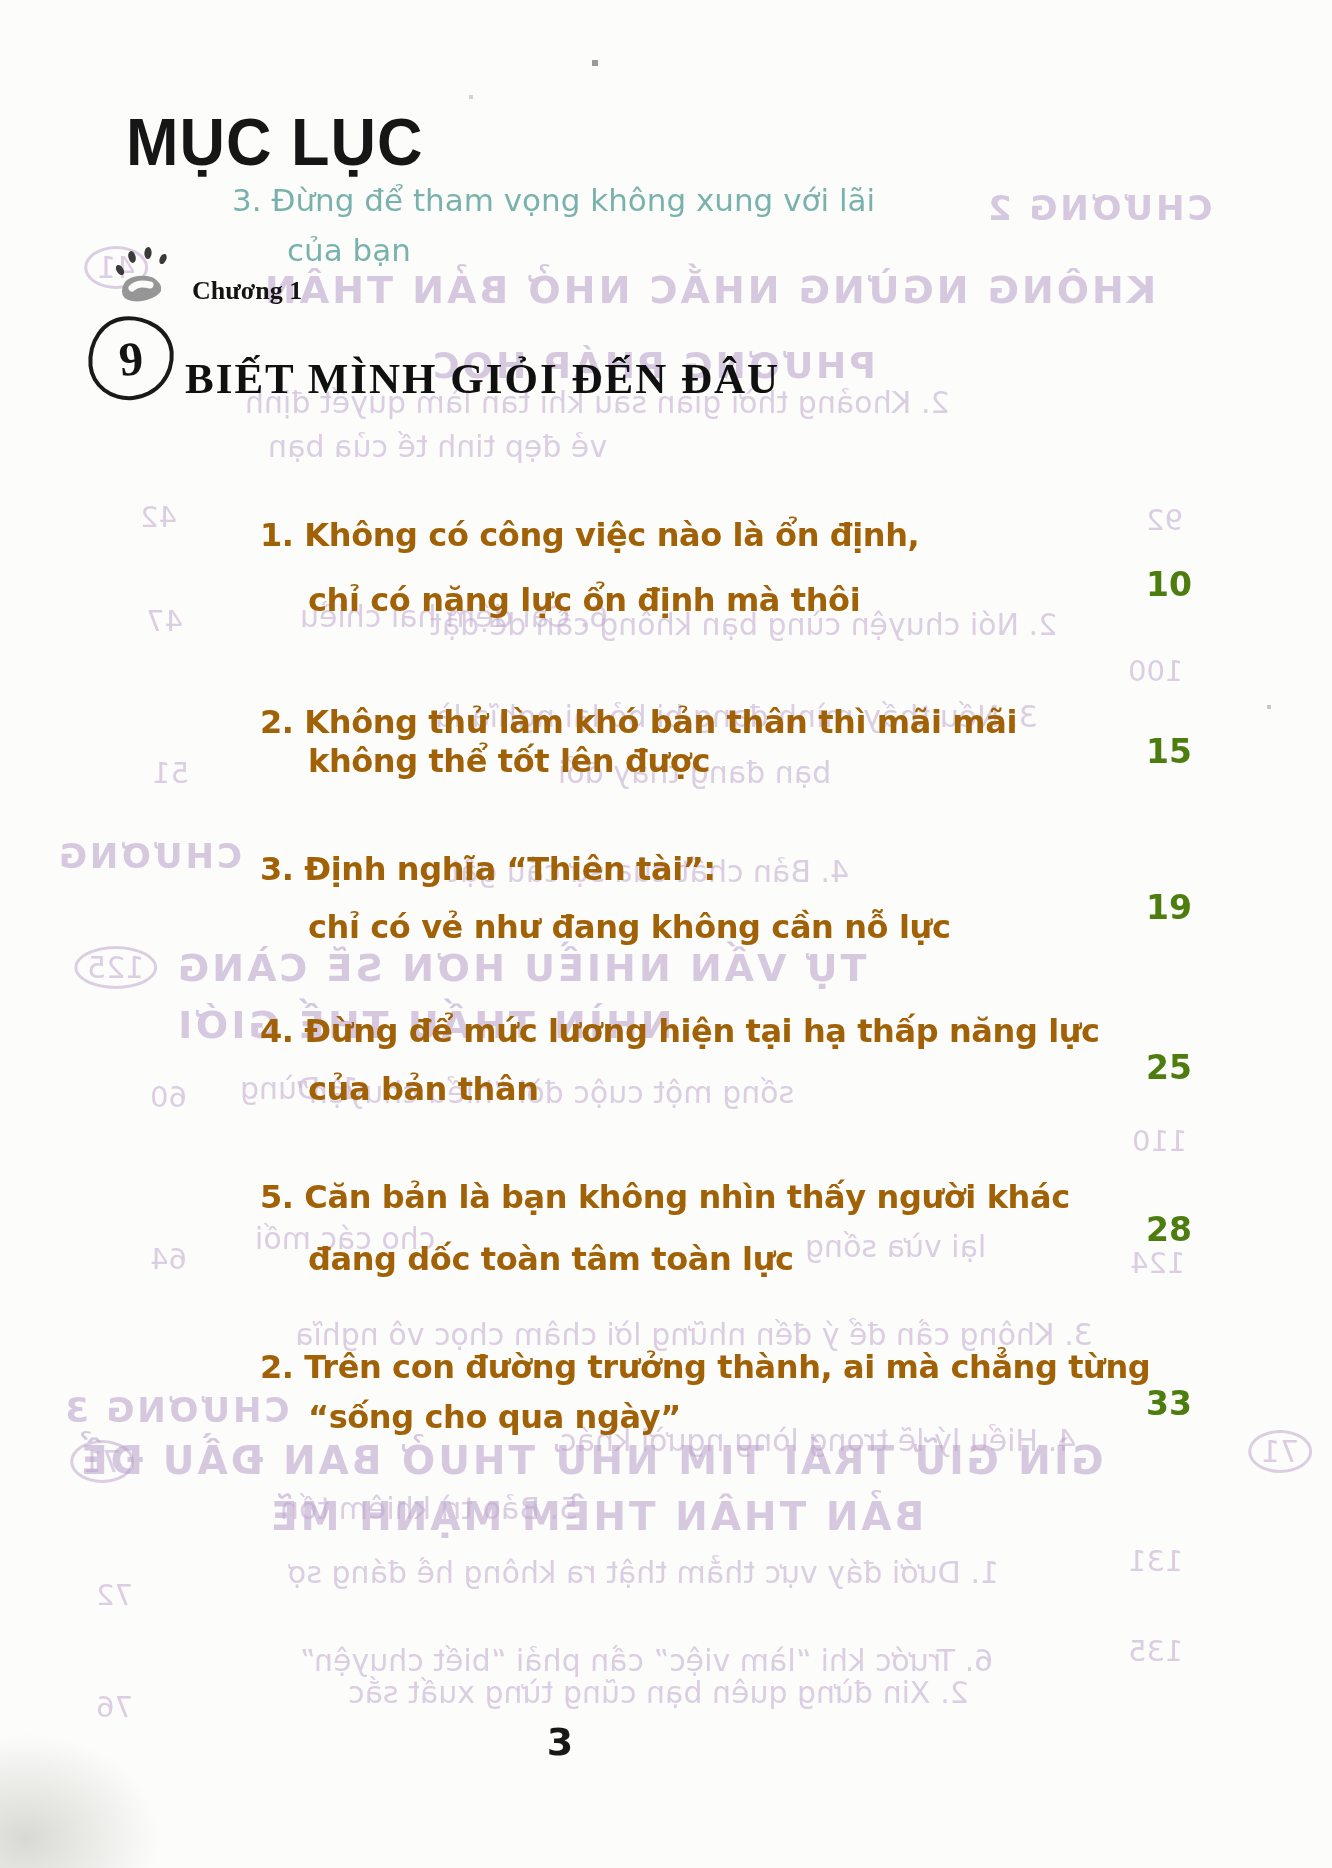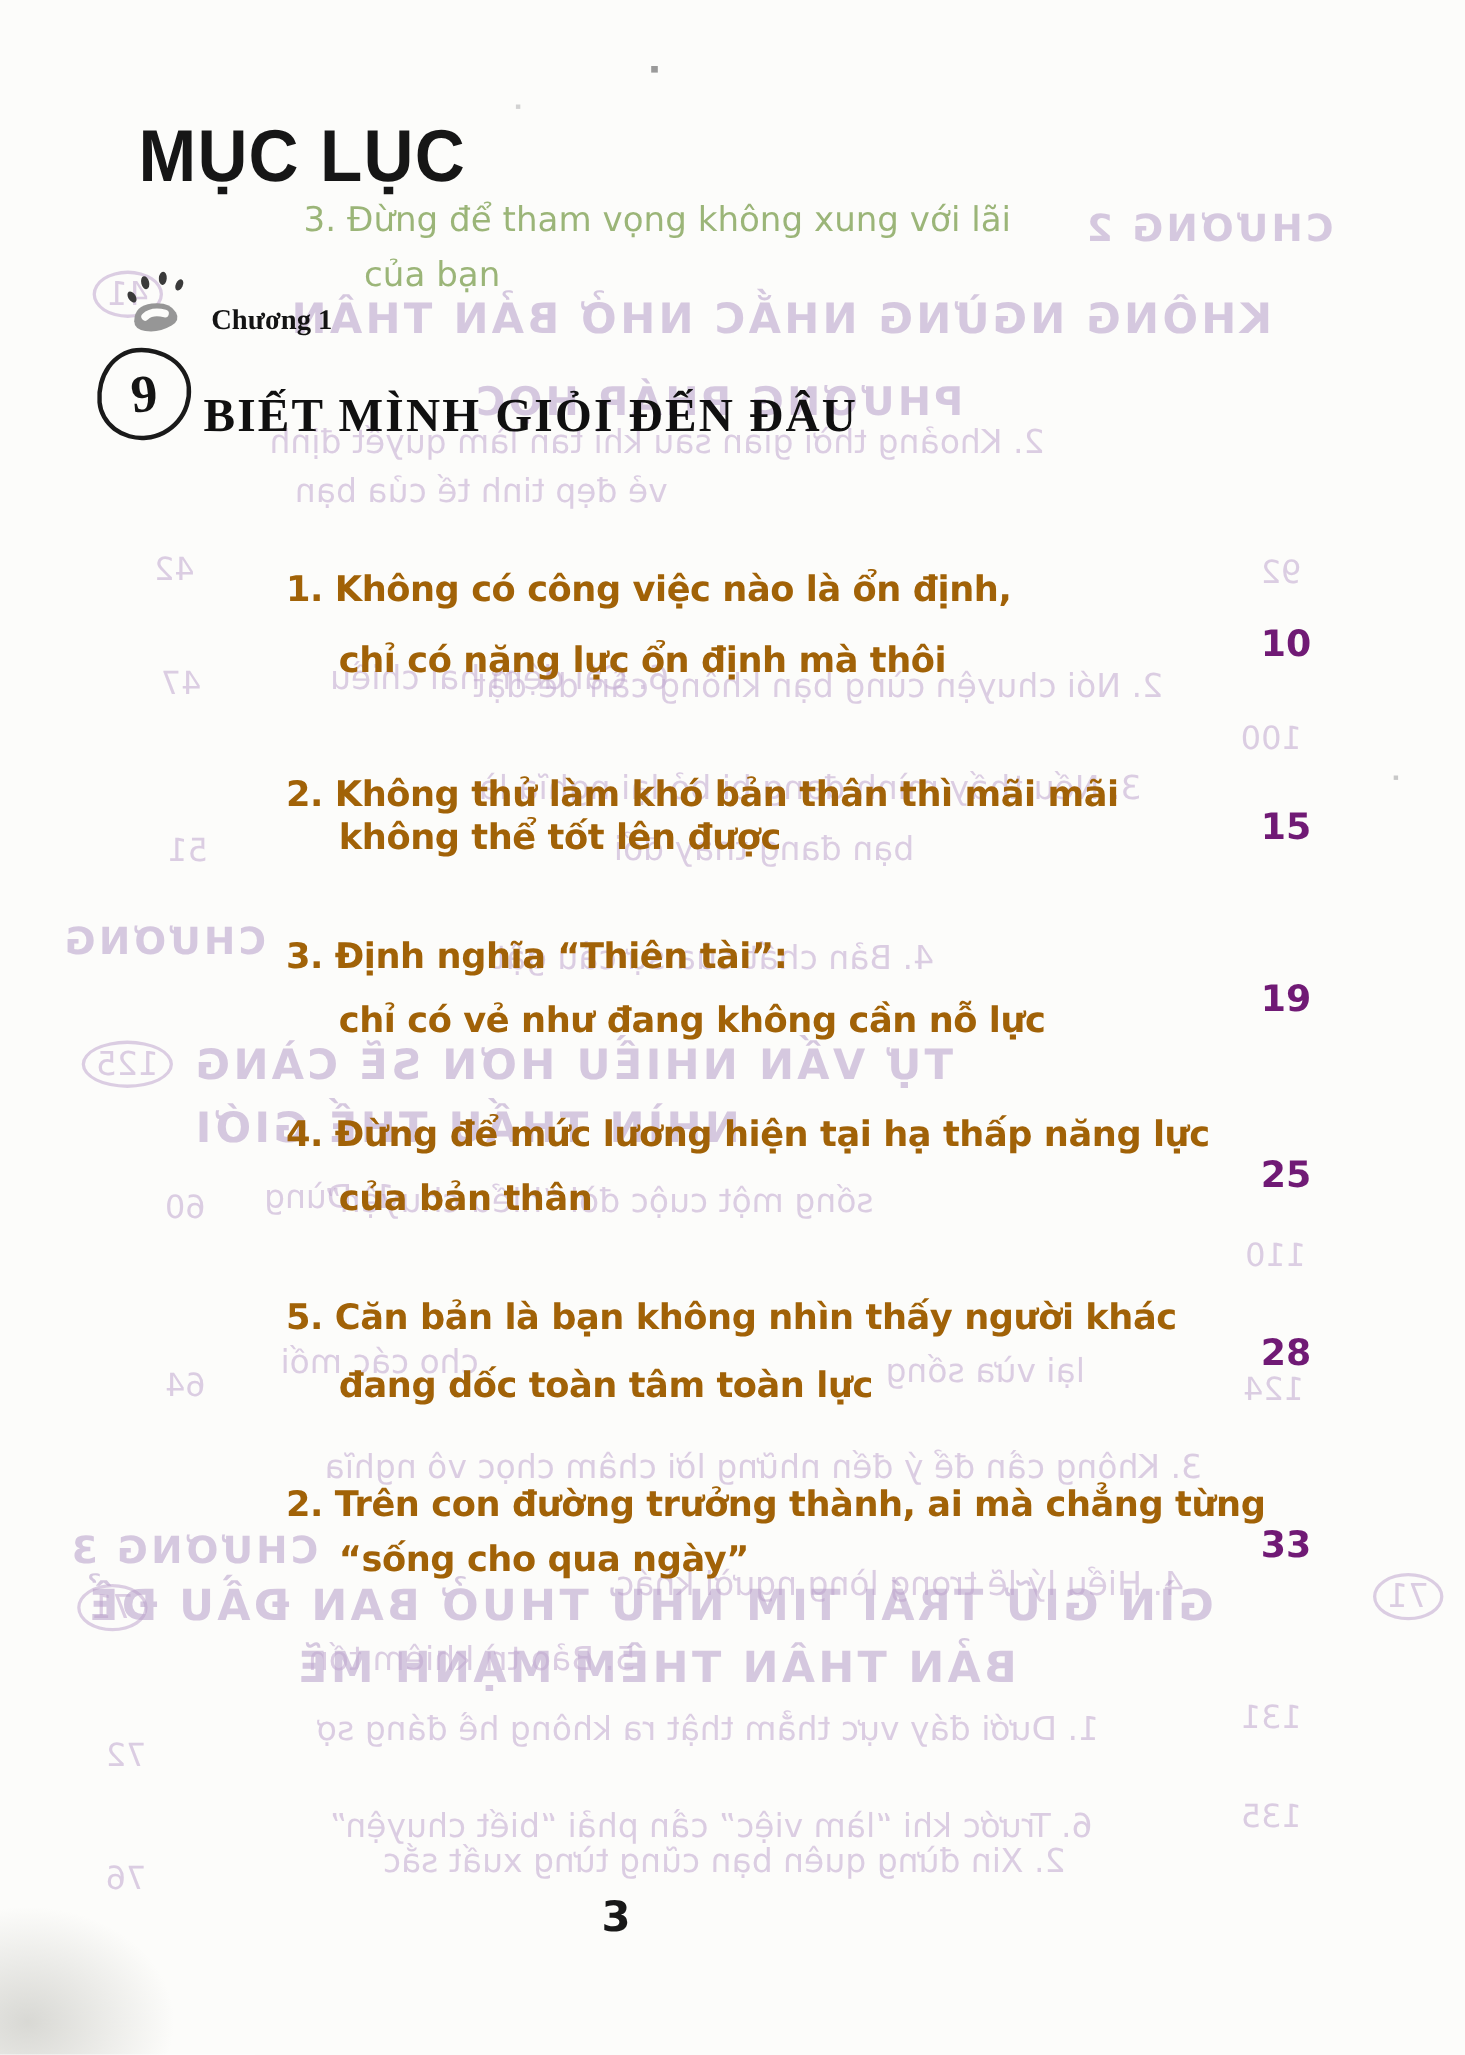--- a/index.html
+++ b/index.html
@@ -36,35 +36,35 @@
     font-size:43px;line-height:58px;letter-spacing:2px;color:#101010;
     white-space:nowrap;
   }
   .paw{position:absolute;left:108px;top:244px;}
   .toc-line{
     position:absolute;font-weight:bold;font-size:32px;
     letter-spacing:-0.4px;white-space:nowrap;color:#a16207;
   }
   .toc-page{
     position:absolute;left:1098px;width:94px;text-align:right;
-    font-weight:bold;font-size:33px;color:#701a75;
+    font-weight:bold;font-size:33px;color:#4d7c0f;
   }
   .folio{
     position:absolute;left:518px;top:1720px;width:84px;text-align:center;
     font-weight:bold;font-size:38px;color:#181818;
   }
   
   .bleed{
     position:absolute;color:#c1a8d0;opacity:.55;filter:blur(.6px);
     white-space:nowrap;font-family:"DejaVu Sans",sans-serif;line-height:1.1;
   }
   .bleed.bold{font-weight:bold;color:#b79fc9;letter-spacing:3px;}
   .bleed.mir{transform:scaleX(-1);}
   .bleed.circ{border:3px solid currentColor;border-radius:50%;padding:2px 10px;}
-  .bleed.pink{color:#4d7c0f;margin-left:44px;}
+  .bleed.pink{color:#0f766e;}
   
   .smudge-bl{
     position:absolute;left:-42px;top:1726px;width:210px;height:165px;
     background:radial-gradient(ellipse at 32% 68%, rgba(158,158,150,.38), rgba(158,158,150,0) 66%);
   }
   .specks{position:absolute;left:0;top:0;width:2px;height:2px;background:transparent;
     box-shadow:594px 62px 0 2px #9a9a9a, 470px 96px 0 1px #d2d2d2, 1268px 706px 0 1px #c8c8c8;}
 </style>
 </head>
 <body>

